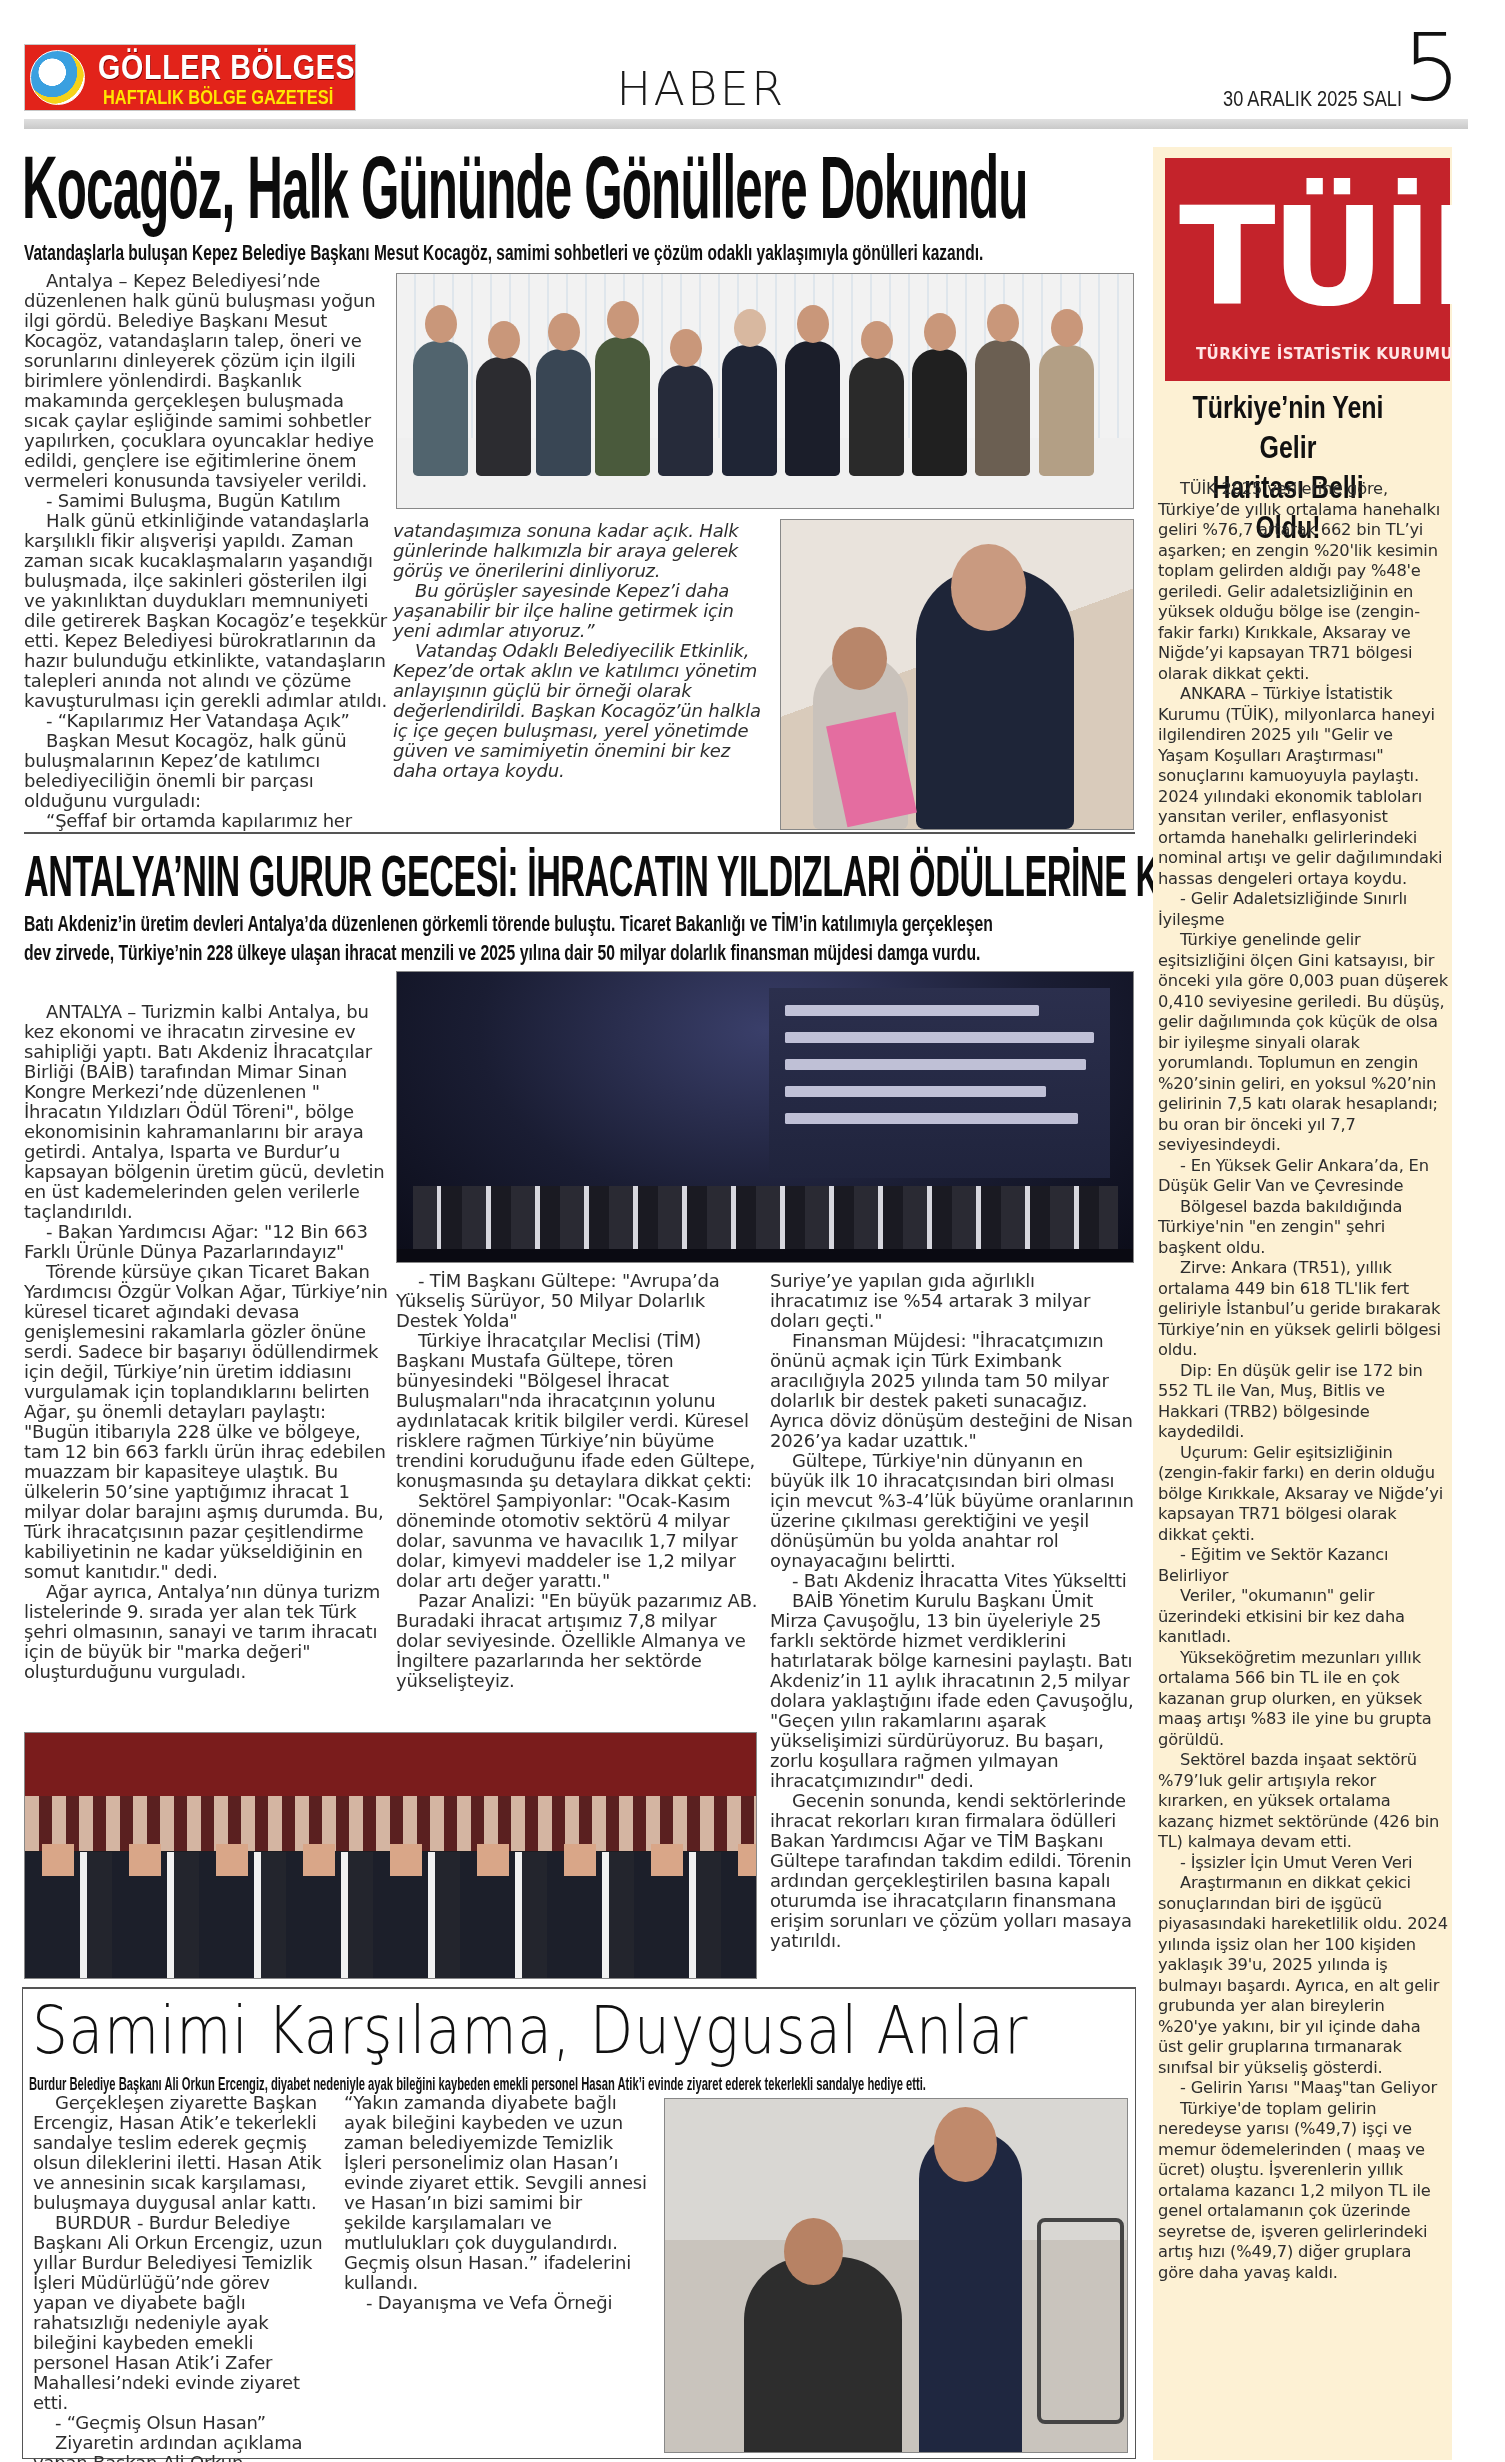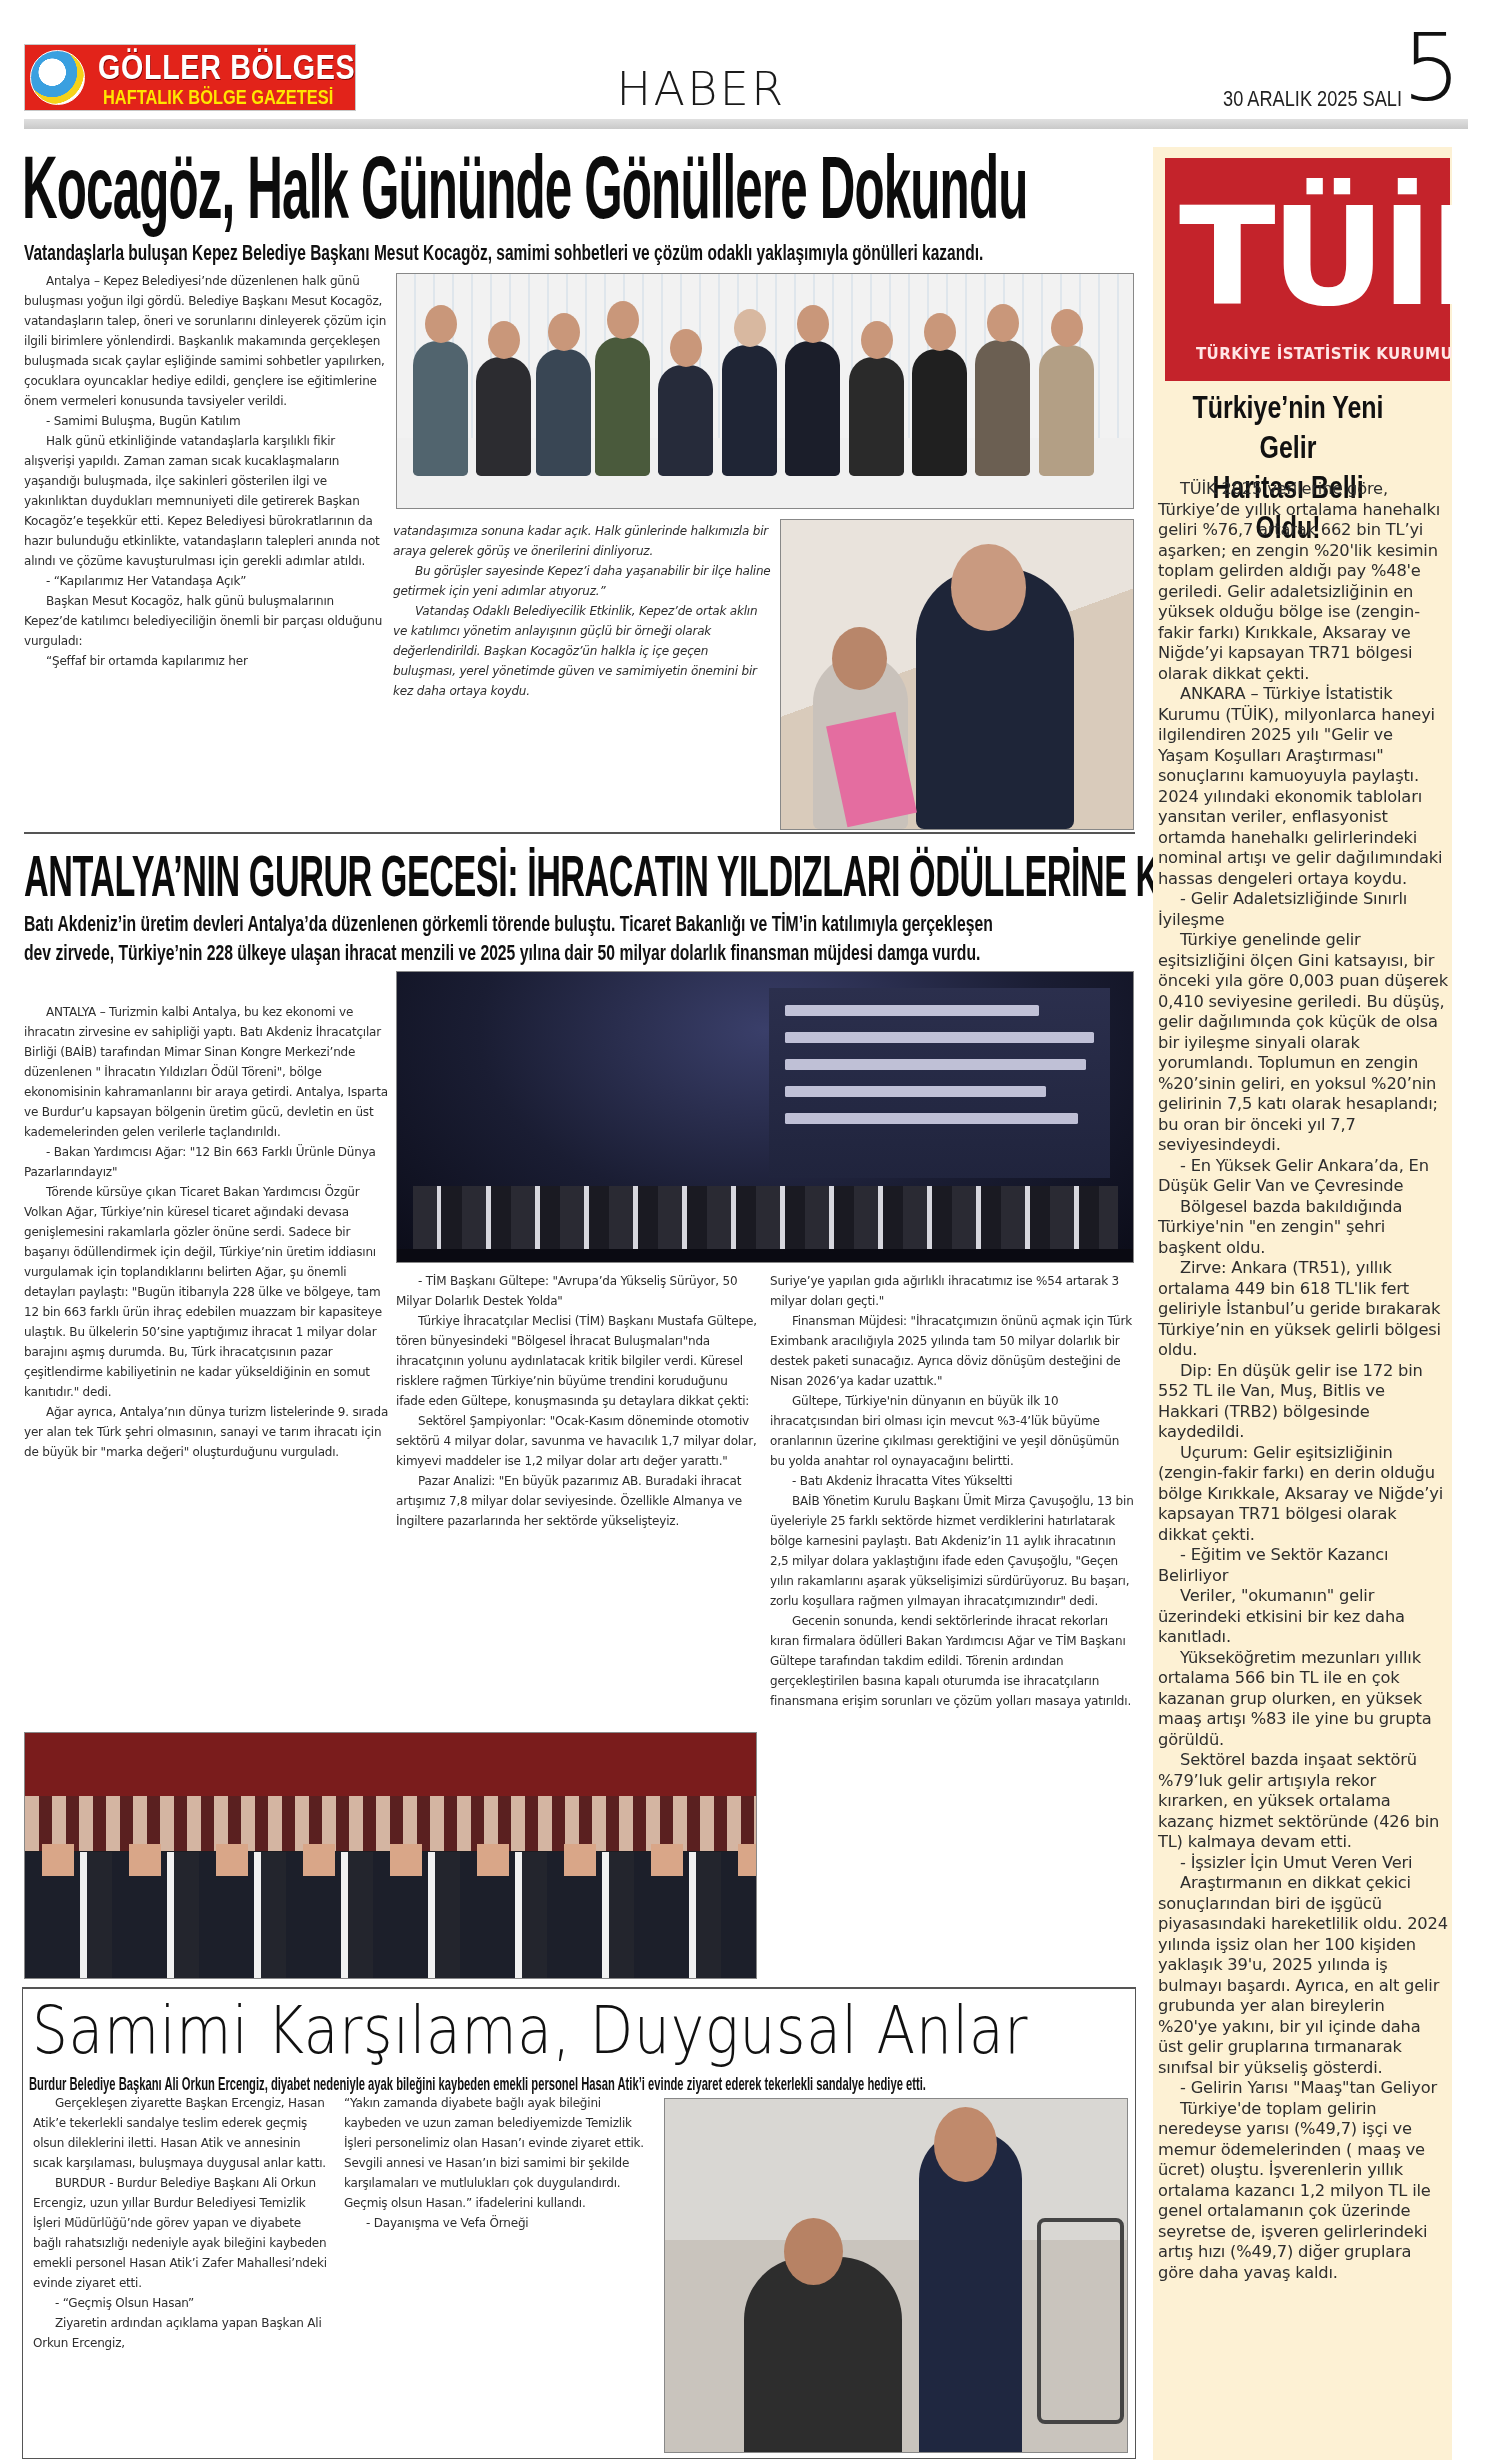--- a/index.html
+++ b/index.html
@@ -21,21 +21,21 @@
   .hl-condensed { font-family: "Liberation Sans", sans-serif; font-weight: 700; color: #0c0c0c; white-space: nowrap; transform-origin: left top; }
   .h1 { left: 22px; top: 143px; font-size: 89px; line-height: 1; transform: scaleX(0.555); letter-spacing: -1.6px; }
   .sub { font-family: "Liberation Sans", sans-serif; font-weight: 700; color: #111; white-space: nowrap; transform-origin: left top; }
   .sub1 { left: 24px; top: 241px; font-size: 21.4px; transform: scaleX(0.725); }
   .h2 { left: 24px; top: 848px; font-size: 57px; line-height: 1; transform: scaleX(0.6); letter-spacing: -0.8px; }
   .sub2 { left: 24px; top: 910px; font-size: 22px; line-height: 28.5px; transform: scaleX(0.715); }
   .h3 { left: 32px; top: 1998px; font-family: "DejaVu Sans", sans-serif; font-weight: 300; font-size: 65px; line-height: 1; color: #111; white-space: nowrap; transform: scaleX(0.87); transform-origin: left top; letter-spacing: 0.8px; }
   .sub3 { left: 28.5px; top: 2073px; font-size: 19px; transform: scaleX(0.59); }
 
   
-  .col { font-family: "DejaVu Sans", sans-serif; font-size: 12px; line-height: 20px; color: #2e2e2e; letter-spacing: -0.2px; }
+  .col { font-family: "DejaVu Sans", sans-serif; font-size: 18px; line-height: 20px; color: #2e2e2e; letter-spacing: -0.2px; }
   .col p { text-indent: 22px; }
   .col p.noindent { text-indent: 0; }
 
   .rule { height: 2.4px; background: #555; }
 
   
   .photo { overflow: hidden; border: 0.8px solid #888; }
   .photo-group1 { background:
       linear-gradient(180deg, rgba(0,0,0,0) 0 70%, rgba(240,240,240,1) 70% 100%),
       repeating-linear-gradient(90deg, #f2f2f2 0 17.4px, #dfe6ec 17.4px 19px),

